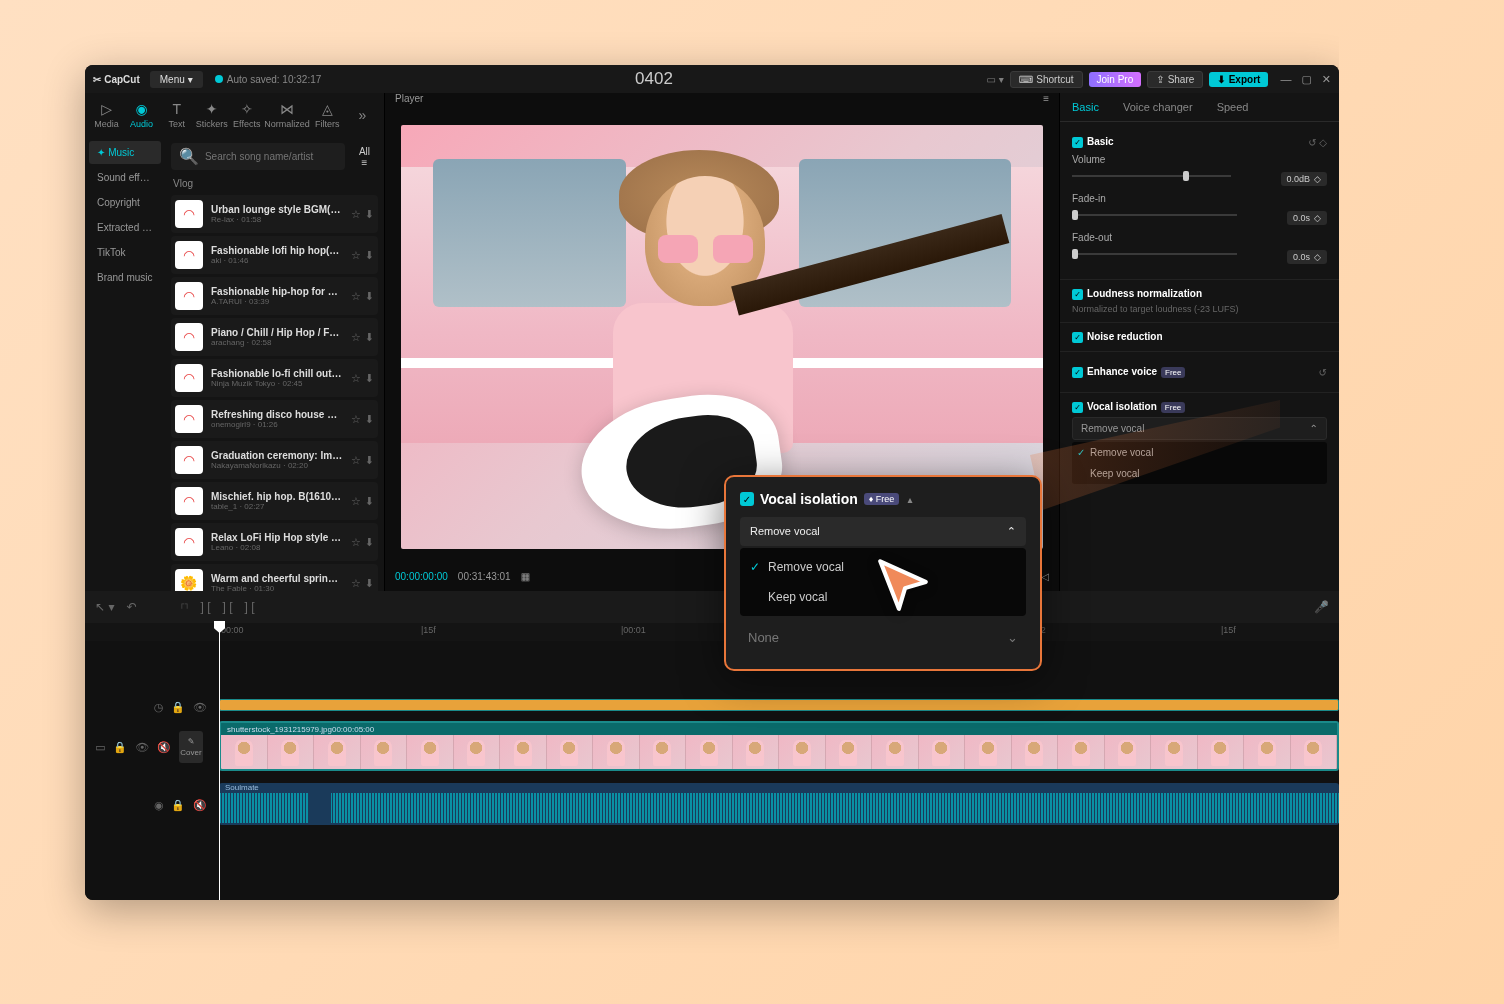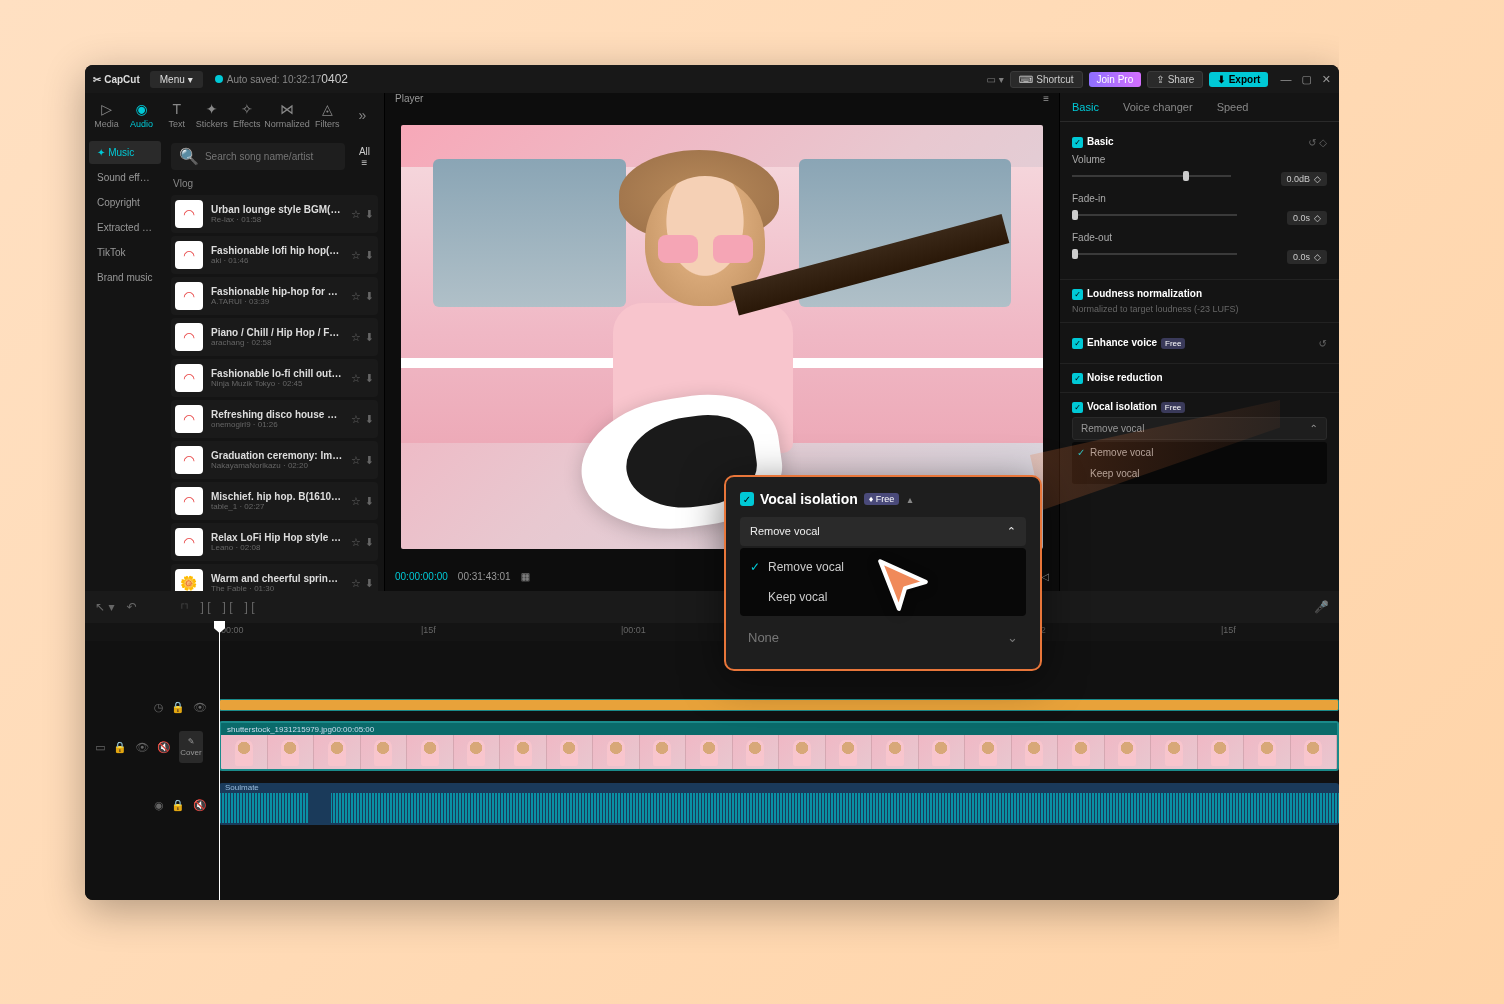--- a/index.html
+++ b/index.html
@@ -7,21 +7,21 @@
 .app-window { position: absolute; left: 85px; top: 65px; width: 1254px; height: 835px; background: #0d0d0d; border-radius: 8px; overflow: hidden; box-shadow: 0 10px 40px rgba(0,0,0,0.3); }
 .page-container { position: absolute; left: 0; top: 0; width: 1339px; height: 1004px; border-radius: 0 0 24px 24px; overflow: hidden; }
 
 
 .topbar { height: 28px; background: #181818; display: flex; align-items: center; padding: 0 8px; font-size: 10px; color: #aaa; }
 .logo-area { display: flex; align-items: center; gap: 6px; }
 .logo-text { font-size: 10px; color: #ddd; font-weight: 600; }
 .menu-btn { background: #2a2a2a; color: #ddd; border: none; padding: 3px 10px; border-radius: 3px; font-size: 10px; margin-left: 4px; display: flex; align-items: center; gap: 3px; }
 .autosave { margin-left: 12px; color: #888; display: flex; align-items: center; gap: 4px; }
 .autosave-dot { width: 8px; height: 8px; background: #00c9d6; border-radius: 50%; }
-.topbar-center { flex: 1; text-align: left; color: #ccc; font-size: 12px; }
+.topbar-center { flex: 1; text-align: center; color: #ccc; font-size: 17px; }
 .topbar-right { display: flex; align-items: center; gap: 6px; }
 .top-btn { background: #2a2a2a; border: 1px solid #3a3a3a; color: #ccc; padding: 2px 8px; border-radius: 3px; font-size: 10px; display: flex; align-items: center; gap: 3px; }
 .pro-btn { background: linear-gradient(90deg, #8e6fff, #d46fff); color: #fff; border: none; }
 .export-btn { background: #00c9d6; color: #000; border: none; font-weight: 600; }
 .win-controls { display: flex; gap: 10px; margin-left: 6px; color: #999; font-size: 11px; }
 
 
 .main-grid { display: flex; height: 498px; }
 
 
@@ -396,27 +396,27 @@
                 <div class="rp-slider-knob" style="left:0"></div>
               </div>
           <div class="rp-value-box"><span>0.0s</span> ◇</div>
         </div>
       </div>
       <div class="rp-section" style="border-top:1px solid #222">
         <span><span class="rp-check">✓</span><span style="color:#fff;font-weight:700">Loudness normalization</span></span>
         <div class="rp-sub" style="margin-top:4px">Normalized to target loudness (-23 LUFS)</div>
       </div>
       <div class="rp-section" style="border-top:1px solid #222">
+        <span><span class="rp-check">✓</span><span style="color:#fff;font-weight:700">Noise reduction</span></span>
+      </div>
+      <div class="rp-section" style="border-top:1px solid #222">
         <div class="rp-row">
           <span><span class="rp-check">✓</span><span style="color:#fff;font-weight:700">Enhance voice</span><span class="free-badge">Free</span></span>
           <span style="color:#666">↺</span>
         </div>
-      </div>
-      <div class="rp-section" style="border-top:1px solid #222">
-        <span><span class="rp-check">✓</span><span style="color:#fff;font-weight:700">Noise reduction</span></span>
       </div>
       <div class="rp-section" style="border-top:1px solid #222">
         <span><span class="rp-check">✓</span><span style="color:#fff;font-weight:700">Vocal isolation</span><span class="free-badge">Free</span></span>
         <div class="rp-dropdown">
               <span>Remove vocal</span>
               <span>⌃</span>
             </div>
         <div class="rp-dd-list">
           <div class="rp-dd-item sel">Remove vocal</div>
           <div class="rp-dd-item">Keep vocal</div>

